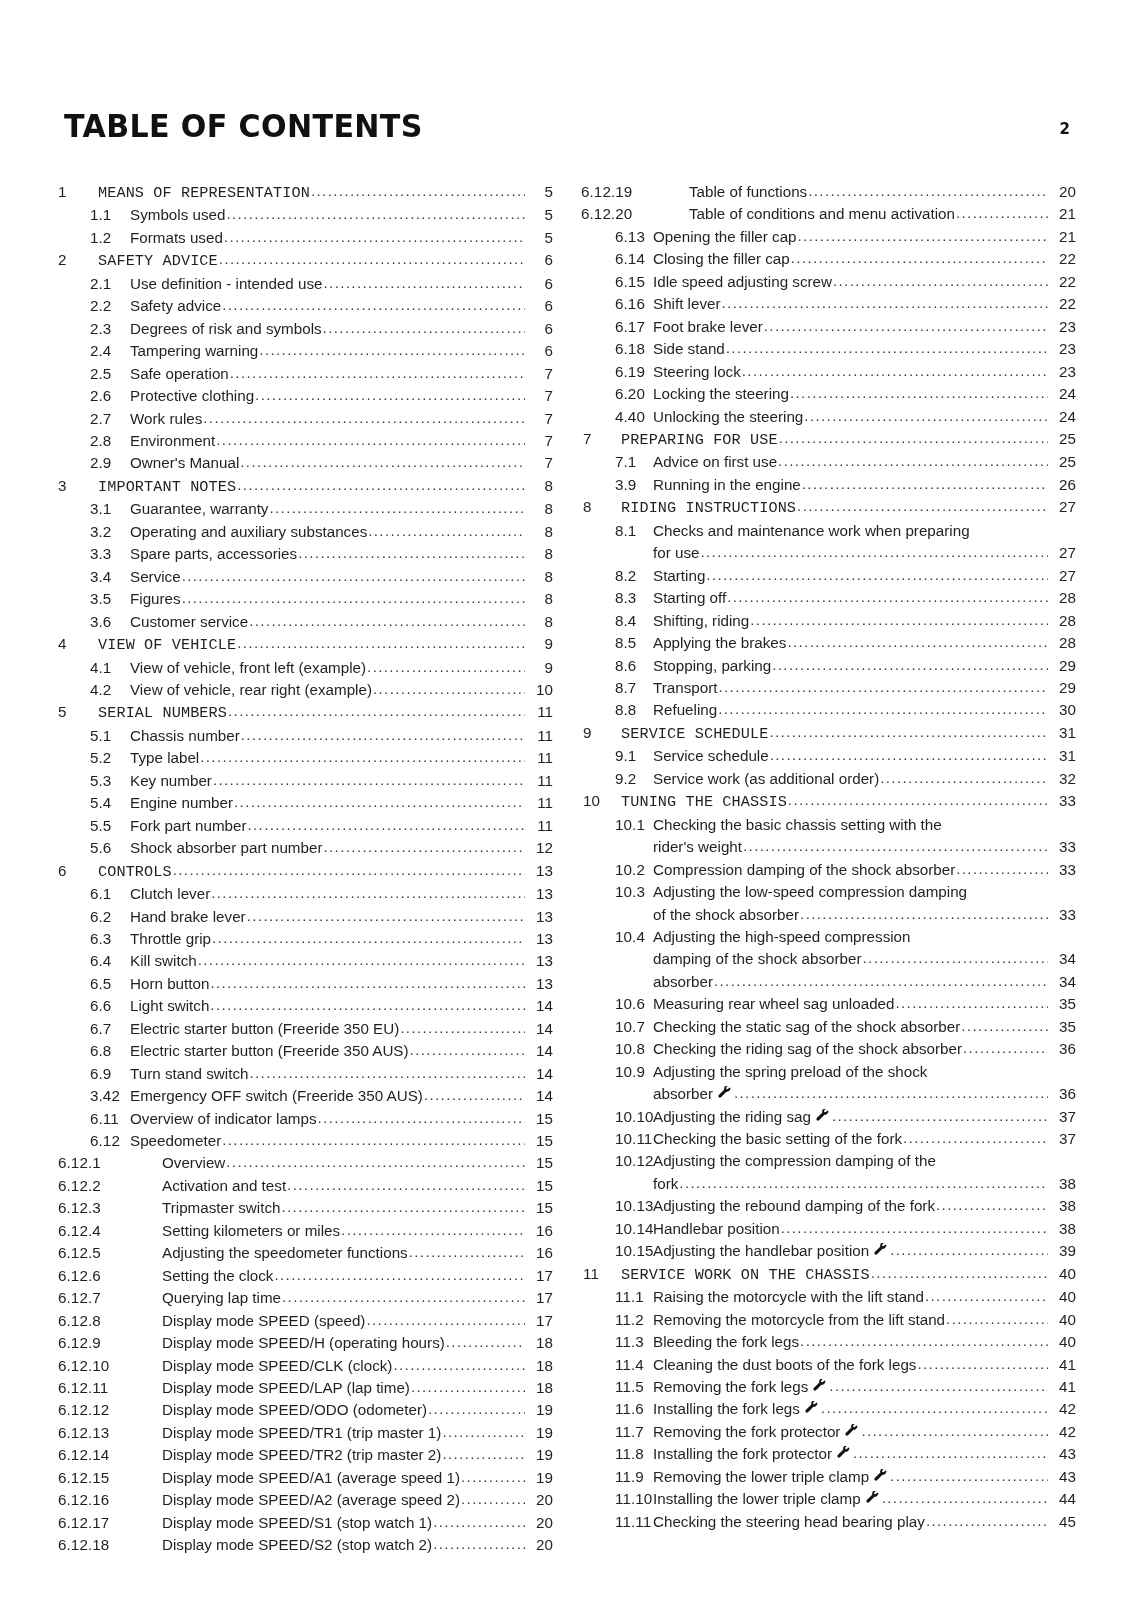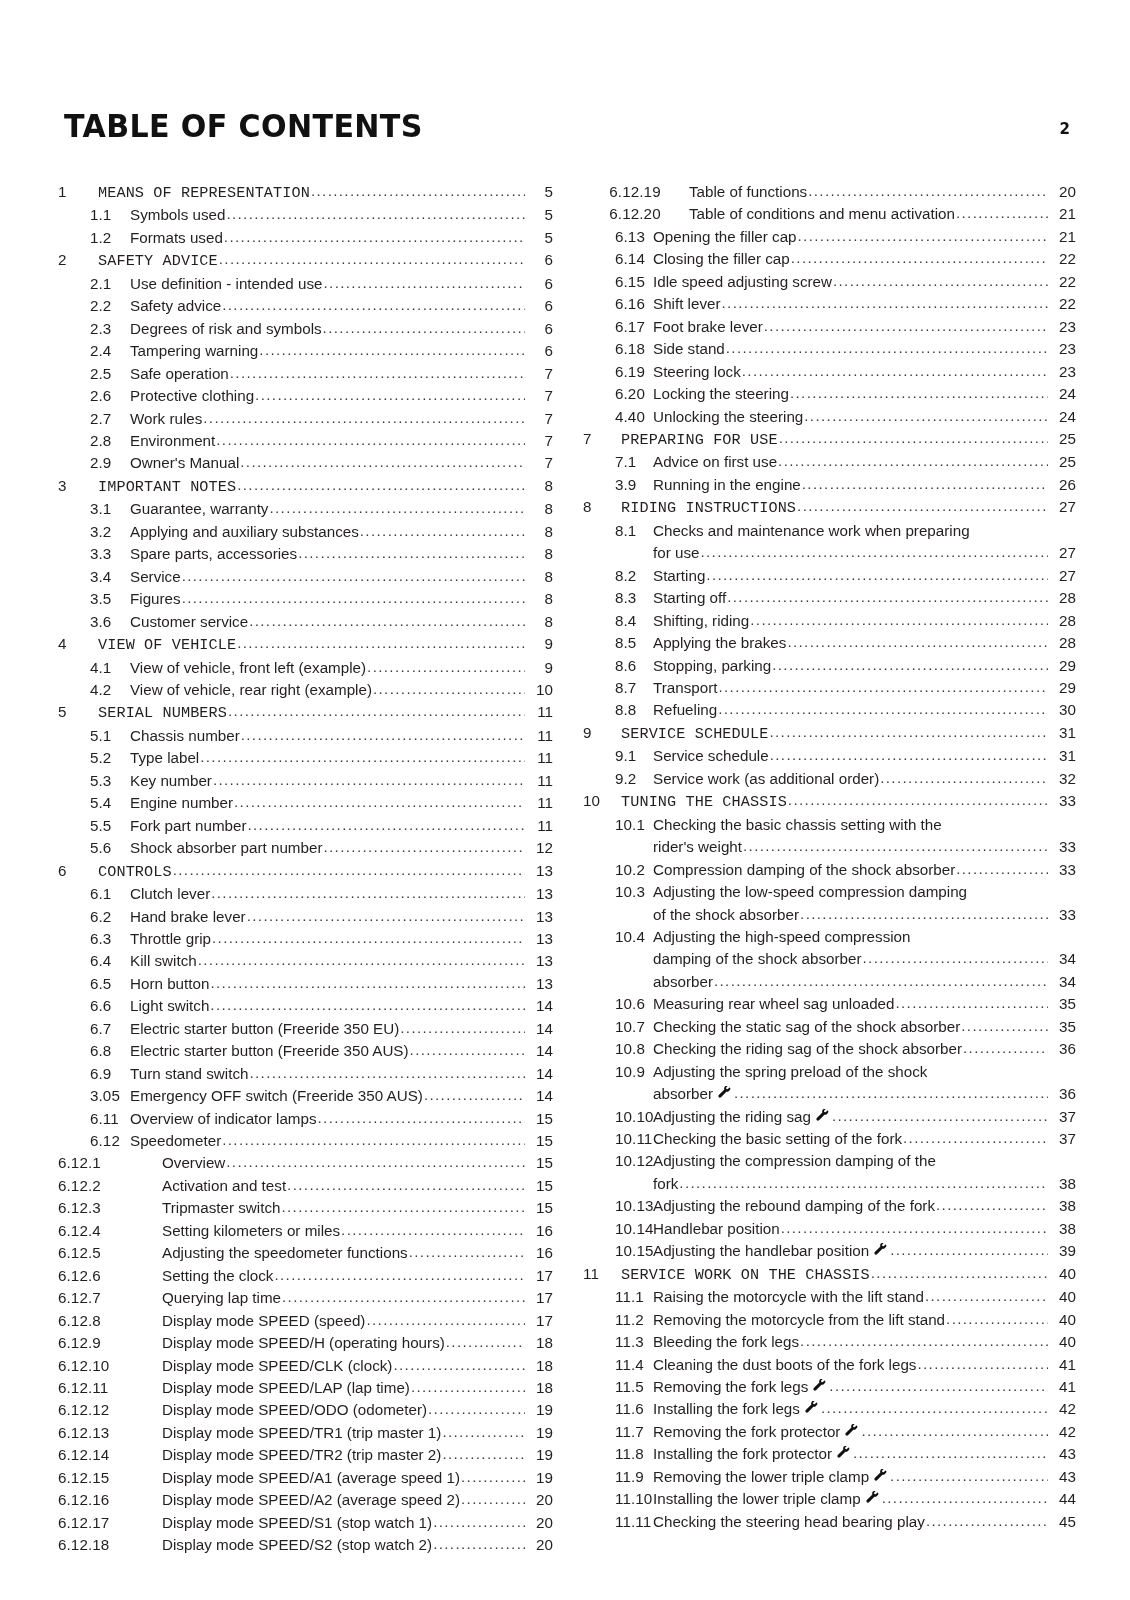--- a/index.html
+++ b/index.html
@@ -71,21 +71,21 @@
   .num {
     flex: 0 0 auto;
     letter-spacing: 0.1px;
   }
   .lvl1 > .num { width: 42px; padding-left: 2px; }
   .lvl2 > .num { width: 74px; padding-left: 34px; }
   .lvl3 > .num { width: 106px; padding-left: 2px; }
 
   .col-right .lvl1 > .num { width: 42px; padding-left: 4px; }
   .col-right .lvl2 > .num { width: 74px; padding-left: 36px; }
-  .col-right .lvl3 > .num { width: 110px; padding-left: 2px; text-align: center; }
+  .col-right .lvl3 > .num { width: 110px; padding-left: 2px; }
 
   .titlewrap {
     flex: 1 1 auto;
     display: flex;
     align-items: baseline;
     min-width: 0;
     overflow: hidden;
   }
   .title {
     flex: 0 0 auto;
@@ -260,21 +260,21 @@
           <span class="num">3.1</span>
           <span class="titlewrap">
             <span class="title">Guarantee, warranty</span>
             <span class="dots">................................................................................</span>
           </span>
           <span class="pg">8</span>
         </div>
         <div class="entry lvl2">
           <span class="num">3.2</span>
           <span class="titlewrap">
-            <span class="title">Applying and auxiliary substances</span>
+            <span class="title">Operating and auxiliary substances</span>
             <span class="dots">................................................................................</span>
           </span>
           <span class="pg">8</span>
         </div>
         <div class="entry lvl2">
           <span class="num">3.3</span>
           <span class="titlewrap">
             <span class="title">Spare parts, accessories</span>
             <span class="dots">................................................................................</span>
           </span>
@@ -458,21 +458,21 @@
         </div>
         <div class="entry lvl2">
           <span class="num">6.9</span>
           <span class="titlewrap">
             <span class="title">Turn stand switch</span>
             <span class="dots">................................................................................</span>
           </span>
           <span class="pg">14</span>
         </div>
         <div class="entry lvl2">
-          <span class="num">3.05</span>
+          <span class="num">3.42</span>
           <span class="titlewrap">
             <span class="title">Emergency OFF switch (Freeride 350 AUS)</span>
             <span class="dots">................................................................................</span>
           </span>
           <span class="pg">14</span>
         </div>
         <div class="entry lvl2">
           <span class="num">6.11</span>
           <span class="titlewrap">
             <span class="title">Overview of indicator lamps</span>

